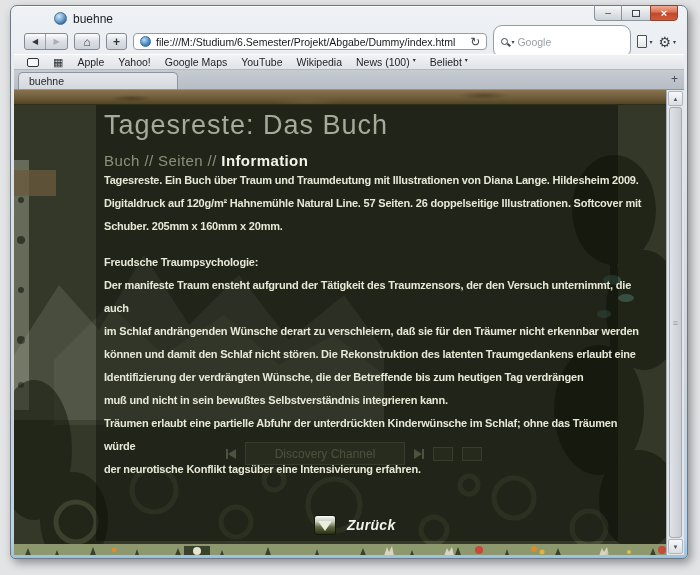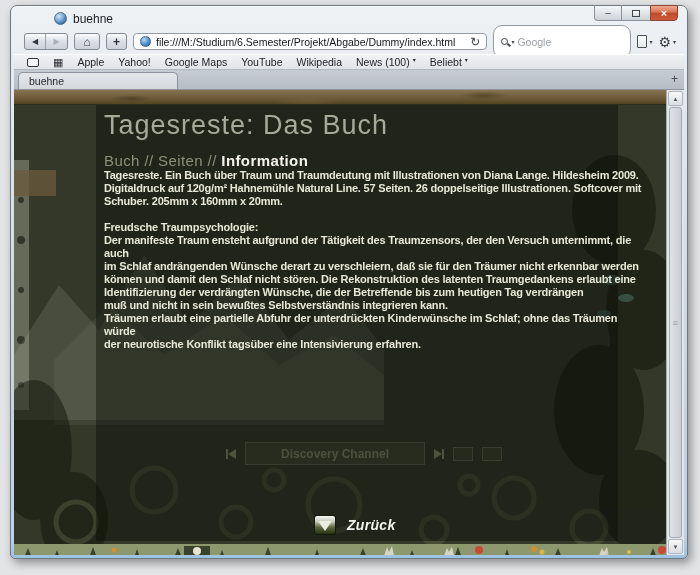--- a/index.html
+++ b/index.html
@@ -106,32 +106,32 @@
            radial-gradient(ellipse 50px 8px at 45% 80%, rgba(120,100,64,.5), transparent 70%),
            linear-gradient(#87734e 0%,#6f5c3b 55%,#53431f 100%);
          border-bottom:1px solid #2a2e1c; }
   .overlay{ position:absolute; left:82px; right:48px; top:15px; bottom:14px; background:rgba(8,10,2,.42); }
 
   
   .content{ position:absolute; left:90px; top:20px; width:540px; z-index:5; }
   .page-title{ font-size:27px; letter-spacing:1px; color:#a6aa98; font-weight:normal; margin-bottom:11px; }
   .pagenav{ font-size:15px; letter-spacing:.4px; color:#8b9179; margin-bottom:0; }
   .pagenav .cur{ color:#f3f3ec; font-weight:bold; }
-  .content p{ font-size:11px; font-weight:bold; letter-spacing:-.2px; line-height:13px;
+  .content p{ font-size:11px; font-weight:bold; letter-spacing:-.2px; line-height:23px;
               color:#e7e8d6; white-space:pre-line; margin-bottom:13px; }
 
   
   .mediabar{ position:absolute; left:212px; top:350px; width:330px; height:27px; z-index:6;
              display:flex; align-items:center; gap:9px; opacity:.42; }
   .mtri{ width:0; height:0; border-top:5px solid transparent; border-bottom:5px solid transparent; }
   .mtri.prev{ border-right:8px solid #8a9074; }
   .mtri.next{ border-left:8px solid #8a9074; }
   .mbar{ width:2px; height:10px; background:#8a9074; }
-  .mlabel{ width:180px; height:23px; background:rgba(150,155,128,.16); border:1px solid rgba(160,166,138,.35);
-           display:flex; align-items:center; justify-content:center; font-size:12px; font-weight:bold; color:#878d6e; }
+  .mlabel{ width:160px; height:23px; background:rgba(150,155,128,.16); border:1px solid rgba(160,166,138,.35);
+           display:flex; align-items:center; justify-content:center; font-size:12px; font-weight:normal; color:#878d6e; }
   .msq{ width:20px; height:14px; border:1px solid rgba(160,166,138,.4); background:rgba(150,155,128,.12);
         display:flex; align-items:center; justify-content:center; color:#878d6e; font-size:8px; }
 
   
   .backrow{ position:absolute; left:300px; top:425px; z-index:6; display:flex; align-items:center; gap:11px;font-style:italic; }
   .backicon{ width:22px; height:20px; border-radius:3px; border:1px solid #141a0a;
              background:linear-gradient(180deg,#f4f4f2 0%,#c9cfbd 30%,#5d6842 62%,#263012 100%);
              display:flex; align-items:flex-start; justify-content:center; padding-top:5px;
              box-shadow:inset 0 1px 0 rgba(255,255,255,.6); }
   .backicon .tri{ width:0; height:0; border-left:7px solid transparent; border-right:7px solid transparent;

